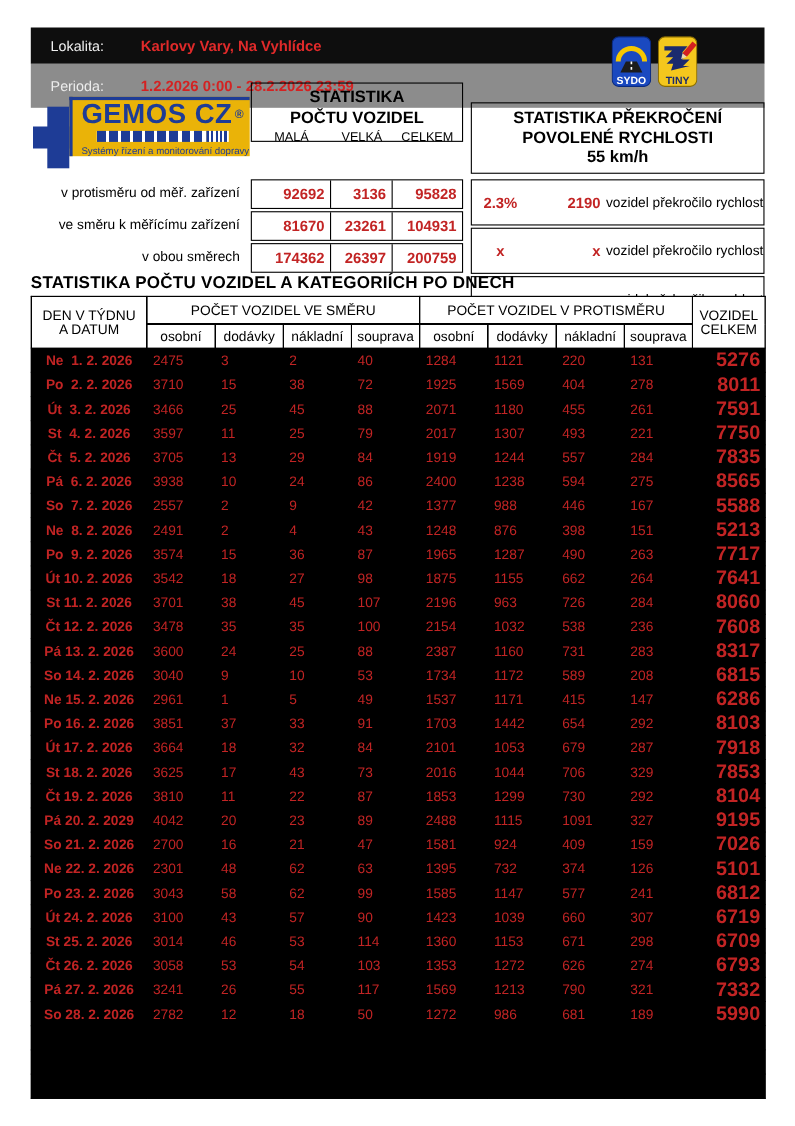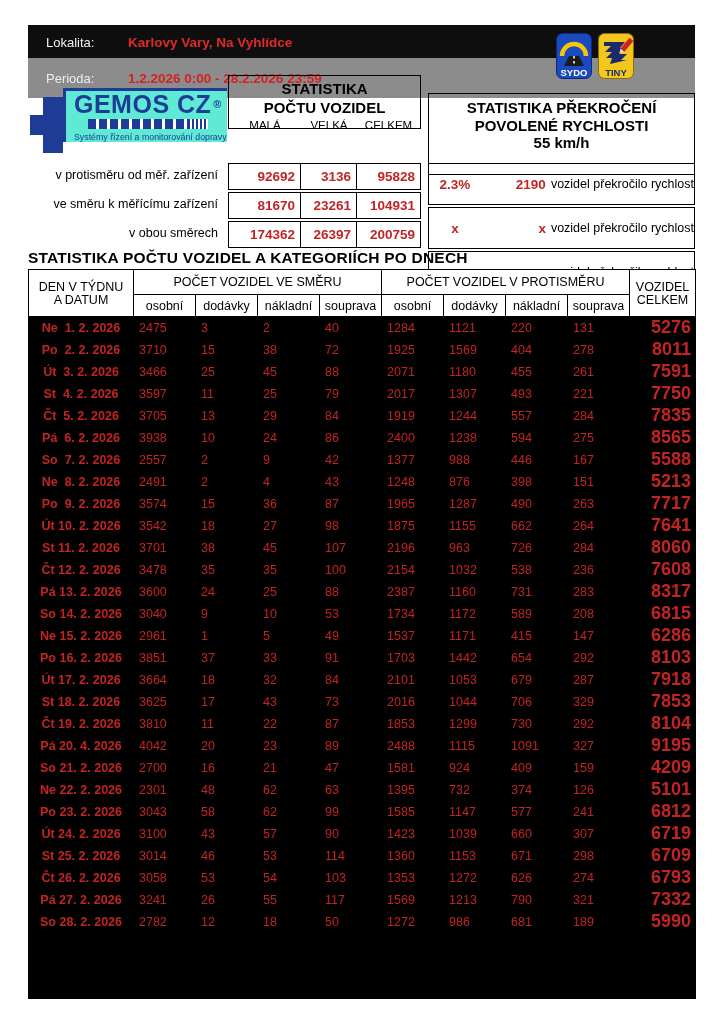--- a/index.html
+++ b/index.html
@@ -23,37 +23,37 @@
   .band-gray .band-value{color:#d42222;}
 
   
   .corner-icons{position:absolute; left:556px; top:33px; display:flex; gap:6px;}
 
   
   .gemos{position:absolute; left:30px; top:88px; width:200px; height:68px;}
   .gemos-cross{position:absolute; left:0; top:9px; width:58px; height:56px;}
   .cross-v{position:absolute; left:13px; top:0; width:20px; height:56px; background:var(--blue);}
   .cross-h{position:absolute; left:0; top:18px; width:58px; height:20px; background:var(--blue);}
-  .gemos-right{position:absolute; left:33px; top:0; padding:1px 0 0 8px; border-left:3px solid var(--blue); border-top:3px solid var(--blue); background:#5eead4;}
+  .gemos-right{position:absolute; left:33px; top:0; padding:1px 0 0 8px; border-left:3px solid var(--blue); border-top:3px solid var(--blue); background:#eab308;}
   .gemos-title{color:var(--blue); font-size:25px; font-weight:800; letter-spacing:.5px; line-height:25px; white-space:nowrap;}
   .gemos-reg{font-size:11px; vertical-align:top; margin-left:2px;}
   .gemos-bars{display:flex; align-items:center; margin:2px 0 3px 14px;}
   .gemos-bar{width:100px; height:10px; background:repeating-linear-gradient(90deg, var(--blue) 0 8px, #fff 8px 11px);}
   .gemos-bar-thin{width:20px; height:10px; background:repeating-linear-gradient(90deg, var(--blue) 0 2px, #fff 2px 4px);}
   .gemos-tagline{color:var(--blue); font-size:8.8px; white-space:nowrap;}
 
   
   .count-box{position:absolute; left:228px; top:75px; width:193px; height:54px; border:1px solid var(--border); text-align:center;}
   .count-box .l1{font-size:15px; font-weight:bold; margin-top:4px;}
   .count-box .l2{font-size:15px; font-weight:bold; margin-top:2px;}
   .count-cols{display:flex; margin-top:3px;}
   .count-cols span{font-size:11.5px; text-align:center;}
   .cc1{width:72px;} .cc2{width:56px;} .cc3{width:63px;}
 
-  .speed-box{position:absolute; left:428px; top:93px; width:267px; height:82px; border:1px solid var(--border); text-align:center;}
+  .speed-box{position:absolute; left:428px; top:93px; width:267px; height:65px; border:1px solid var(--border); text-align:center;}
   .speed-box .l1{font-size:15px; font-weight:bold; margin-top:5px;}
   .speed-box .l2{font-size:15px; font-weight:bold; margin-top:1px;}
   .speed-box .l3{font-size:15px; font-weight:bold;}
 
   
   .summary-left{position:absolute; left:28px; top:163px; width:194px;}
   .sum-label{height:27px; line-height:25px; margin-bottom:2px; text-align:right; padding-right:4px; font-size:12.5px; white-space:nowrap;}
   .summary-values{position:absolute; left:228px; top:163px;}
   .sum-box{display:flex; width:193px; height:27px; border:1px solid var(--border); margin-bottom:2px; background:#fff;}
   .sum-cell{display:block; line-height:25px; font-size:13.5px; font-weight:bold; color:var(--red); text-align:right; padding-right:5px;}
@@ -446,42 +446,42 @@
             <td class="val-cell">11</td>
             <td class="val-cell">22</td>
             <td class="val-cell">87</td>
             <td class="val-cell">1853</td>
             <td class="val-cell">1299</td>
             <td class="val-cell">730</td>
             <td class="val-cell">292</td>
             <td class="total-cell">8104</td>
           </tr>
           <tr>
-            <td class="day-cell">Pá 20. 4. 2026</td>
+            <td class="day-cell">Pá 20. 2. 2029</td>
             <td class="val-cell">4042</td>
             <td class="val-cell">20</td>
             <td class="val-cell">23</td>
             <td class="val-cell">89</td>
             <td class="val-cell">2488</td>
             <td class="val-cell">1115</td>
             <td class="val-cell">1091</td>
             <td class="val-cell">327</td>
             <td class="total-cell">9195</td>
           </tr>
           <tr>
             <td class="day-cell">So 21. 2. 2026</td>
             <td class="val-cell">2700</td>
             <td class="val-cell">16</td>
             <td class="val-cell">21</td>
             <td class="val-cell">47</td>
             <td class="val-cell">1581</td>
             <td class="val-cell">924</td>
             <td class="val-cell">409</td>
             <td class="val-cell">159</td>
-            <td class="total-cell">4209</td>
+            <td class="total-cell">7026</td>
           </tr>
           <tr>
             <td class="day-cell">Ne 22. 2. 2026</td>
             <td class="val-cell">2301</td>
             <td class="val-cell">48</td>
             <td class="val-cell">62</td>
             <td class="val-cell">63</td>
             <td class="val-cell">1395</td>
             <td class="val-cell">732</td>
             <td class="val-cell">374</td>

